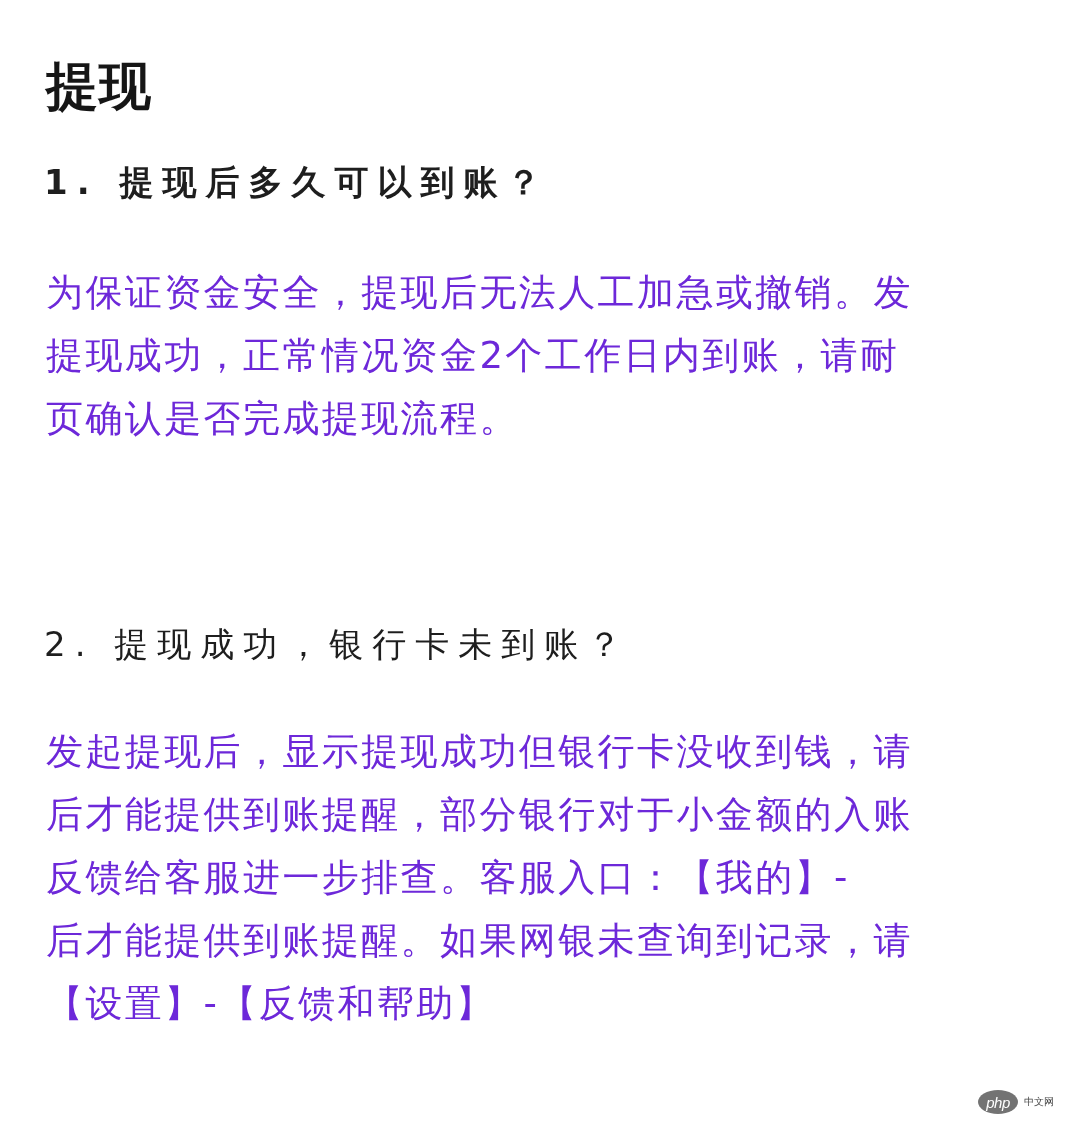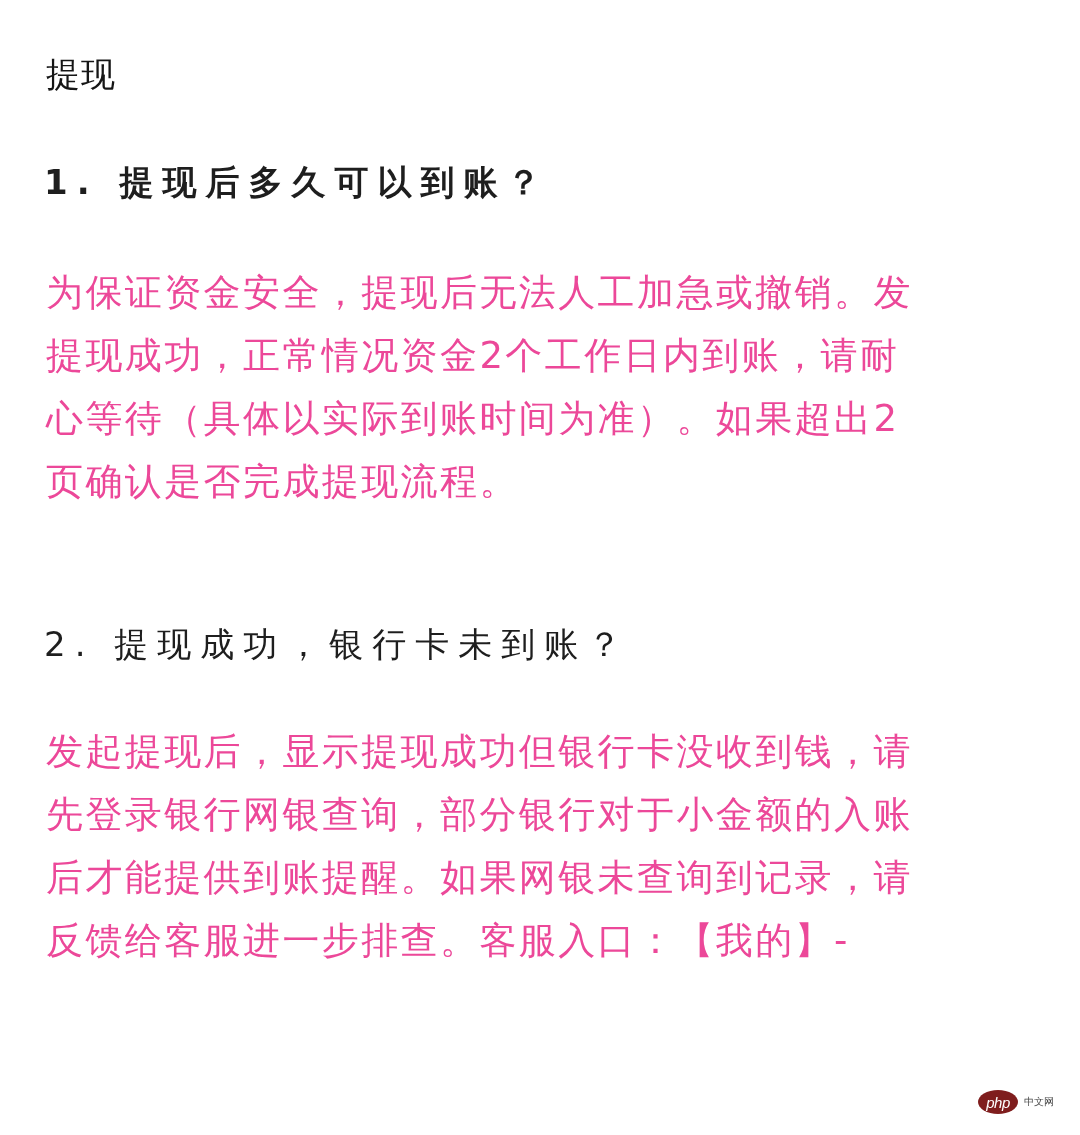--- a/index.html
+++ b/index.html
@@ -12,22 +12,22 @@
     height: 1135px;
     position: relative;
     overflow: hidden;
     font-family: "DejaVu Sans", sans-serif;
     color: #2a2a2a;
   }
   .page-title {
     position: absolute;
     left: 46px;
     top: 52px;
-    font-size: 34px;
-    font-weight: normal;
+    font-size: 52px;
+    font-weight: bold;
     color: #161616;
     letter-spacing: 1px;
     margin: 0;
   }
   .question {
     position: absolute;
     left: 44px;
     font-size: 34px;
     color: #1e1e1e;
     letter-spacing: 9px;
@@ -40,36 +40,36 @@
     left: 46px;
     width: 1000px;
     margin: 0;
   }
   .answer .line {
     display: block;
     height: 63px;
     line-height: 63px;
     font-size: 37px;
     letter-spacing: 2.4px;
-    color: #ec4899;
+    color: #6d28d9;
     white-space: nowrap;
   }
   .watermark {
     position: absolute;
     left: 978px;
     top: 1090px;
     display: flex;
     align-items: center;
     gap: 6px;
   }
   .wm-logo {
     width: 40px;
     height: 24px;
     border-radius: 50%;
-    background: #7f1d1d;
+    background: #737373;
     color: #ffffff;
     font-size: 15px;
     font-style: italic;
     font-family: "Liberation Sans", sans-serif;
     display: flex;
     align-items: center;
     justify-content: center;
     letter-spacing: -0.5px;
   }
   .wm-text {
@@ -81,31 +81,31 @@
 </head>
 <body>
 
 <h1 class="page-title">提现</h1>
 
 <section>
   <h2 class="question" style="top:160px;font-weight:bold;">1. 提现后多久可以到账？</h2>
   <div class="answer" style="top:261px;">
     <span class="line">为保证资金安全，提现后无法人工加急或撤销。发</span>
     <span class="line">提现成功，正常情况资金2个工作日内到账，请耐</span>
-    <span class="line">心等待（具体以实际到账时间为准）。如果超出2</span>
     <span class="line">页确认是否完成提现流程。</span>
   </div>
 </section>
 
 <section>
   <h2 class="question" style="top:622px;">2. 提现成功，银行卡未到账？</h2>
   <div class="answer" style="top:720px;">
     <span class="line">发起提现后，显示提现成功但银行卡没收到钱，请</span>
-    <span class="line">先登录银行网银查询，部分银行对于小金额的入账</span>
+    <span class="line">后才能提供到账提醒，部分银行对于小金额的入账</span>
+    <span class="line">反馈给客服进一步排查。客服入口：【我的】-</span>
     <span class="line">后才能提供到账提醒。如果网银未查询到记录，请</span>
-    <span class="line">反馈给客服进一步排查。客服入口：【我的】-</span>
+    <span class="line">【设置】-【反馈和帮助】</span>
   </div>
 </section>
 
 <div class="watermark">
   <span class="wm-logo">php</span>
   <span class="wm-text">中文网</span>
 </div>
 
 </body></html>

